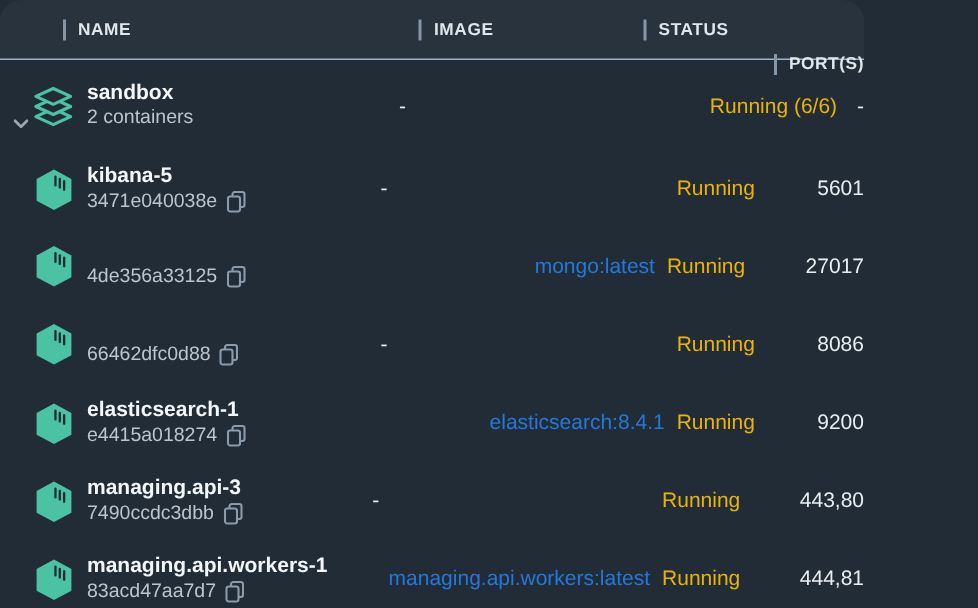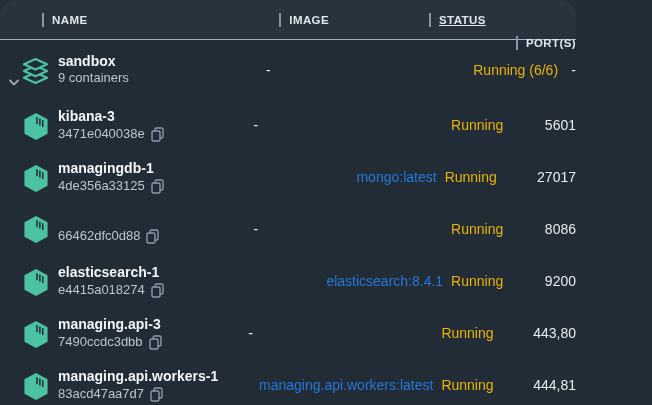--- a/index.html
+++ b/index.html
@@ -19,21 +19,21 @@
     border-bottom:1px solid #9db3c8;
   }
   .hcell {
     display:flex; align-items:center; gap:8px;
     font-size:11.5px; font-weight:700; letter-spacing:.4px;
     color:#dfe6ec;
   }
   .hbar { width:2px; height:14px; background:#8496a8; }
   .h-name   { width:269px; padding-left:42px; }
   .h-image  { width:216px;padding-left:42px; }
-  .h-status { width:101px;text-decoration:underline; }
+  .h-status { width:101px; }
   .h-ports  { flex:1;margin-top:46px; }
 
   
   .row { display:flex; align-items:center; height:52px; }
   .row.group { height:59px; }
 
   .c-name { width:269px; display:flex; align-items:flex-end; padding-left:6px; }
   .chev-slot { width:16px; display:flex; justify-content:center; align-items:center; flex:0 0 16px; }
   .ricon { width:27px; height:30px; margin-right:9px; flex:0 0 27px; display:flex; align-items:center; justify-content:center; }
   .nameblock { display:flex; flex-direction:column; gap:2px; }
@@ -86,21 +86,21 @@
             <g fill="#222c36" stroke="#4ac2a3" stroke-width="2.2" stroke-linejoin="round">
               <polygon points="14,16 26,21.5 14,27 2,21.5"></polygon>
               <polygon points="14,9 26,14.5 14,20 2,14.5"></polygon>
               <polygon points="14,2 26,7.5 14,13 2,7.5"></polygon>
             </g>
           </svg>
         </span>
         <div class="nameblock">
           <div class="nm">sandbox</div>
           <div class="sub">
-              <span>9 containers</span>
+              <span>2 containers</span>
             </div>
         </div>
       </div>
       <div class="c-image">-</div>
       <div class="c-status">Running (6/6)</div>
       <div class="c-ports">-</div>
     </div>
 
     <div class="row">
       <div class="c-name">
@@ -109,21 +109,21 @@
           <svg width="26" height="29" viewBox="0 0 26 30">
             <polygon points="13,1 25,7.5 25,22.5 13,29 1,22.5 1,7.5" fill="#4ac2a3"></polygon>
             <g stroke="#222c36" stroke-width="1.6" stroke-linecap="round">
               <line x1="14" y1="6" x2="14" y2="12"></line>
                 <line x1="17" y1="7.5" x2="17" y2="13.5"></line>
                 <line x1="20" y1="9" x2="20" y2="15"></line>
             </g>
           </svg>
         </span>
         <div class="nameblock">
-          <div class="nm">kibana-3</div>
+          <div class="nm">kibana-5</div>
           <div class="sub">
             <span>3471e040038e</span>
             <span class="copy">
               <svg width="13" height="15" viewBox="0 0 13 15">
                   <g fill="#222c36" stroke="#8a9bac" stroke-width="1.4">
                     <rect x="4" y="1" width="8" height="10" rx="1.5"></rect>
                     <rect x="1" y="4" width="8" height="10" rx="1.5"></rect>
                   </g>
                 </svg>
             </span>
@@ -142,21 +142,20 @@
           <svg width="26" height="29" viewBox="0 0 26 30">
             <polygon points="13,1 25,7.5 25,22.5 13,29 1,22.5 1,7.5" fill="#4ac2a3"></polygon>
             <g stroke="#222c36" stroke-width="1.6" stroke-linecap="round">
               <line x1="14" y1="6" x2="14" y2="12"></line>
                 <line x1="17" y1="7.5" x2="17" y2="13.5"></line>
                 <line x1="20" y1="9" x2="20" y2="15"></line>
             </g>
           </svg>
         </span>
         <div class="nameblock">
-          <div class="nm">managingdb-1</div>
           <div class="sub">
             <span>4de356a33125</span>
             <span class="copy">
               <svg width="13" height="15" viewBox="0 0 13 15">
                   <g fill="#222c36" stroke="#8a9bac" stroke-width="1.4">
                     <rect x="4" y="1" width="8" height="10" rx="1.5"></rect>
                     <rect x="1" y="4" width="8" height="10" rx="1.5"></rect>
                   </g>
                 </svg>
             </span>

